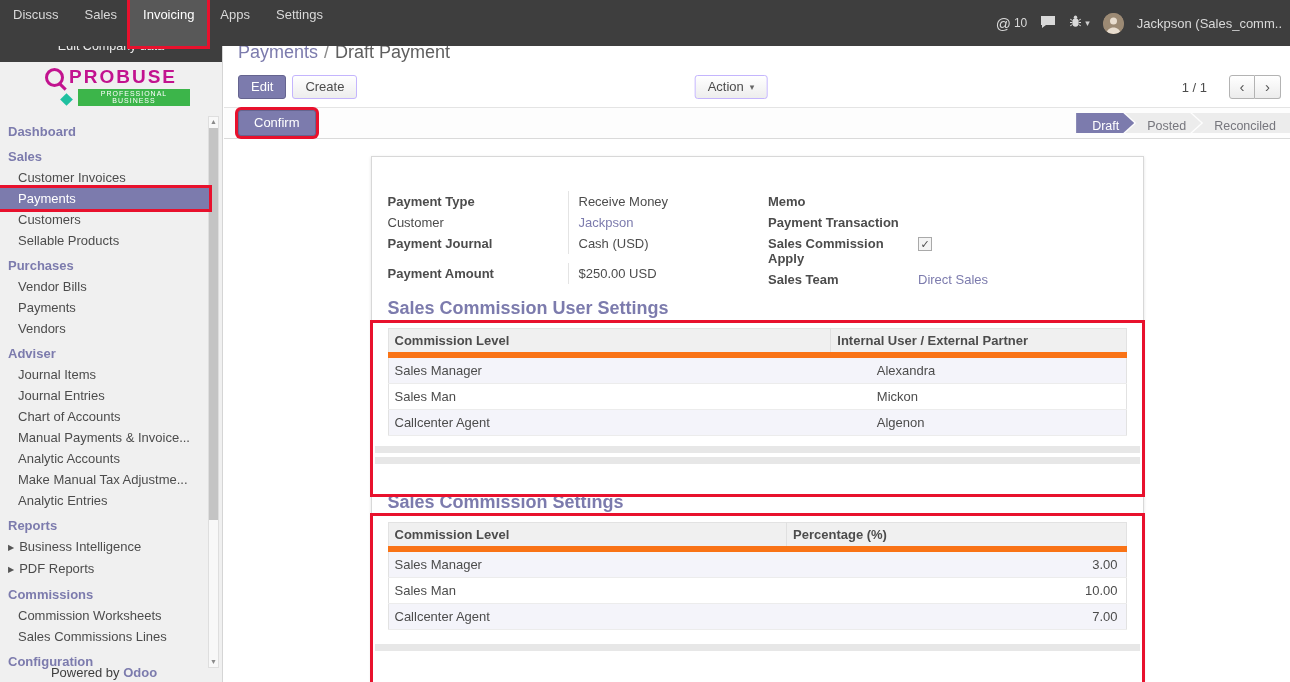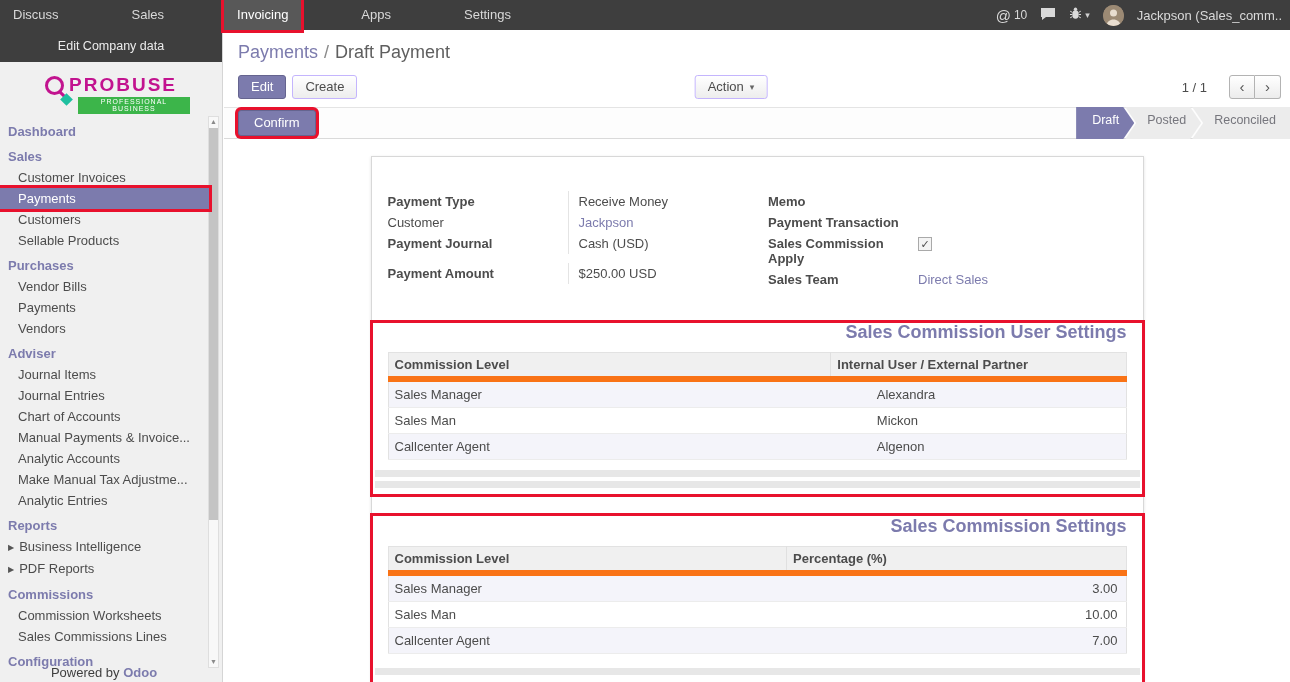--- a/index.html
+++ b/index.html
@@ -5,38 +5,38 @@
   :root{
     --accent:#7c7bad; --annotation:#e8112d; --topbar-bg:#3e3e3e;
     --logo-magenta:#c2138f; --logo-green:#3cb54a; --logo-teal:#1fc0a0; --link:#7c7bad;
   }
   *{box-sizing:border-box; margin:0; padding:0;}
   body{
     width:1290px; height:682px; overflow:hidden; position:relative;
     font-family:"Liberation Sans", sans-serif; font-size:13px; color:#4c4c4c; background:#fff;
   }
   
-  .topbar{position:absolute; top:0; left:0; right:0; height:30px; background:var(--topbar-bg);
-    color:#d9d9d9; display:flex; align-items:stretch; z-index:30;gap:47px;}
+  .topbar{position:absolute; top:0; left:0; right:0; height:46px; background:var(--topbar-bg);
+    color:#d9d9d9; display:flex; align-items:stretch; z-index:30;}
   .tmenu{padding:0 13px; line-height:30px; cursor:pointer; white-space:nowrap;}
   .tmenu.active{background:#585858; color:#fff; box-shadow:0 0 0 3px var(--annotation); position:relative; z-index:2;}
   .topbar-right{margin-left:auto; display:flex; align-items:center; gap:13px; padding-right:8px;}
   .mention{display:flex; align-items:center; gap:3px; cursor:pointer;}
   .mention .at{font-size:15px;}
   .mention .cnt{font-size:12px;}
   .icon-btn{display:flex; align-items:center; gap:3px; cursor:pointer;}
   .caret{font-size:9px; color:#cfcfcf;}
   .avatar{width:21px; height:21px; border-radius:50%; background:#a08c78; overflow:hidden; flex:none; cursor:pointer;}
   .username{white-space:nowrap; cursor:pointer; font-size:13px;}
   
   .sidebar{position:absolute; top:30px; left:0; width:223px; bottom:0; background:#f0f0f0;
     border-right:1px solid #d5d5d5; overflow:hidden; z-index:10;}
   .edit-company{height:32px; background:var(--topbar-bg); color:#ececec; text-align:center;
     line-height:32px; font-size:12.5px; cursor:pointer;}
-  .logo-block{height:55px; position:relative; padding-top:12px;}
+  .logo-block{height:55px; position:relative; padding-top:4px;}
   .logo-row{display:flex; align-items:center; justify-content:center; gap:5px;}
   .logo-glass{width:19px; height:19px; border:3px solid var(--logo-magenta); border-radius:50%; position:relative; flex:none;}
   .logo-glass::after{content:""; position:absolute; width:9px; height:3px; background:var(--logo-magenta);
     transform:rotate(45deg); bottom:-4px; right:-6px;}
   .logo-text{color:var(--logo-magenta); font-weight:bold; font-size:19px; letter-spacing:2px;}
   .logo-ribbon{display:block; width:112px; margin:1px 0 0 78px; background:var(--logo-green); color:#fff;
     font-size:7px; letter-spacing:1px; text-align:center; padding:1px 0 2px;}
   .logo-diamond{position:absolute; left:62px; top:33px; width:9px; height:9px; background:var(--logo-teal); transform:rotate(45deg);}
   .snav{padding:4px 0 0;}
   .snav-heading{color:var(--accent); font-weight:bold; padding:3px 0 3px 8px; line-height:15px; margin-top:4px; cursor:pointer;}
@@ -70,21 +70,21 @@
   .pager{margin-left:auto; display:flex; align-items:center; gap:22px;}
   .pager-count{font-size:13px; color:#4c4c4c;}
   .pager-btns{display:flex;}
   .pager-btn{width:26px; height:24px; border:1px solid #b3b3b3; background:linear-gradient(#fff,#ececec);
     font-size:15px; line-height:21px; text-align:center; color:#555; cursor:pointer;}
   .pager-btn.prev{border-radius:3px 0 0 3px;}
   .pager-btn.next{border-radius:0 3px 3px 0; border-left:none;}
   .status-row{height:32px; border-top:1px solid #e4e4e4; border-bottom:1px solid #dadada;
     display:flex; align-items:center; padding-left:14px; background:#fdfdfd;}
   .confirm-btn{padding:4px 15px 5px; box-shadow:0 0 0 3px var(--annotation); position:relative; z-index:2;}
-  .statusbar{margin-left:auto; display:flex; height:32px; margin-right:0;}
+  .statusbar{margin-left:auto; display:flex; height:20px; margin-right:0;}
   .step{position:relative; line-height:26px; padding:0 15px 0 22px; font-size:12.5px;
     background:#ececec; color:#76767d; cursor:pointer; margin-left:-9px;
     clip-path:polygon(0 0, calc(100% - 11px) 0, 100% 50%, calc(100% - 11px) 100%, 0 100%, 11px 50%);}
   .step:nth-child(1){z-index:3; margin-left:0; padding-left:16px;
     clip-path:polygon(0 0, calc(100% - 11px) 0, 100% 50%, calc(100% - 11px) 100%, 0 100%);}
   .step:nth-child(2){z-index:2;}
   .step:nth-child(3){z-index:1; padding-right:14px;
     clip-path:polygon(0 0, 100% 0, 100% 100%, 0 100%, 11px 50%);}
   .step.active{background:var(--accent); color:#fff;}
   
@@ -98,21 +98,21 @@
   .frow.gap{margin-top:9px;}
   .flabel{width:180px; padding:3px 0; line-height:15px; flex:none;}
   .fgroup.right .flabel{width:140px;}
   .flabel.bold{font-weight:bold;}
   .fvalue{flex:1; padding:3px 0 3px 10px; line-height:15px; min-height:21px;}
   .fgroup.left .fvalue{border-left:1px solid #e4e4e4;}
   .fvalue.link{color:var(--link); cursor:pointer;}
   .checkbox{display:inline-block; width:14px; height:14px; border:1px solid #a9a9a9; background:#f4f4f4;
     font-size:11px; line-height:13px; text-align:center; color:#4c4c4c; cursor:pointer;}
   .section{padding:0 16px;}
-  .section h2{color:var(--accent); font-size:18px; line-height:20px; font-weight:bold; margin:32px 0 10px;text-align:right;}
+  .section h2{color:var(--accent); font-size:18px; line-height:20px; font-weight:bold; margin:8px 0 10px;}
   .section.second h2{margin-top:28px;}
   .ctable{width:100%; border-collapse:collapse; font-size:13px; border:1px solid #e2e2e2;}
   .ctable th{background:#f0f0f0; font-weight:bold; text-align:left; padding:4px 6px; line-height:15px;
     border-bottom:6px solid #f97316; border-right:1px solid #e0e0e0; cursor:pointer;}
   .ctable th:last-child{border-right:none;}
   .ctable td{padding:5px 6px; line-height:15px; border-bottom:1px solid #ececec;}
   .ctable tbody tr{cursor:pointer;}
   .ctable tbody tr:nth-child(odd){background:#f4f4fa;}
   .ctable tbody tr:nth-child(even){background:#fff;}
   .ctable.t1 th:first-child{width:60%;}

